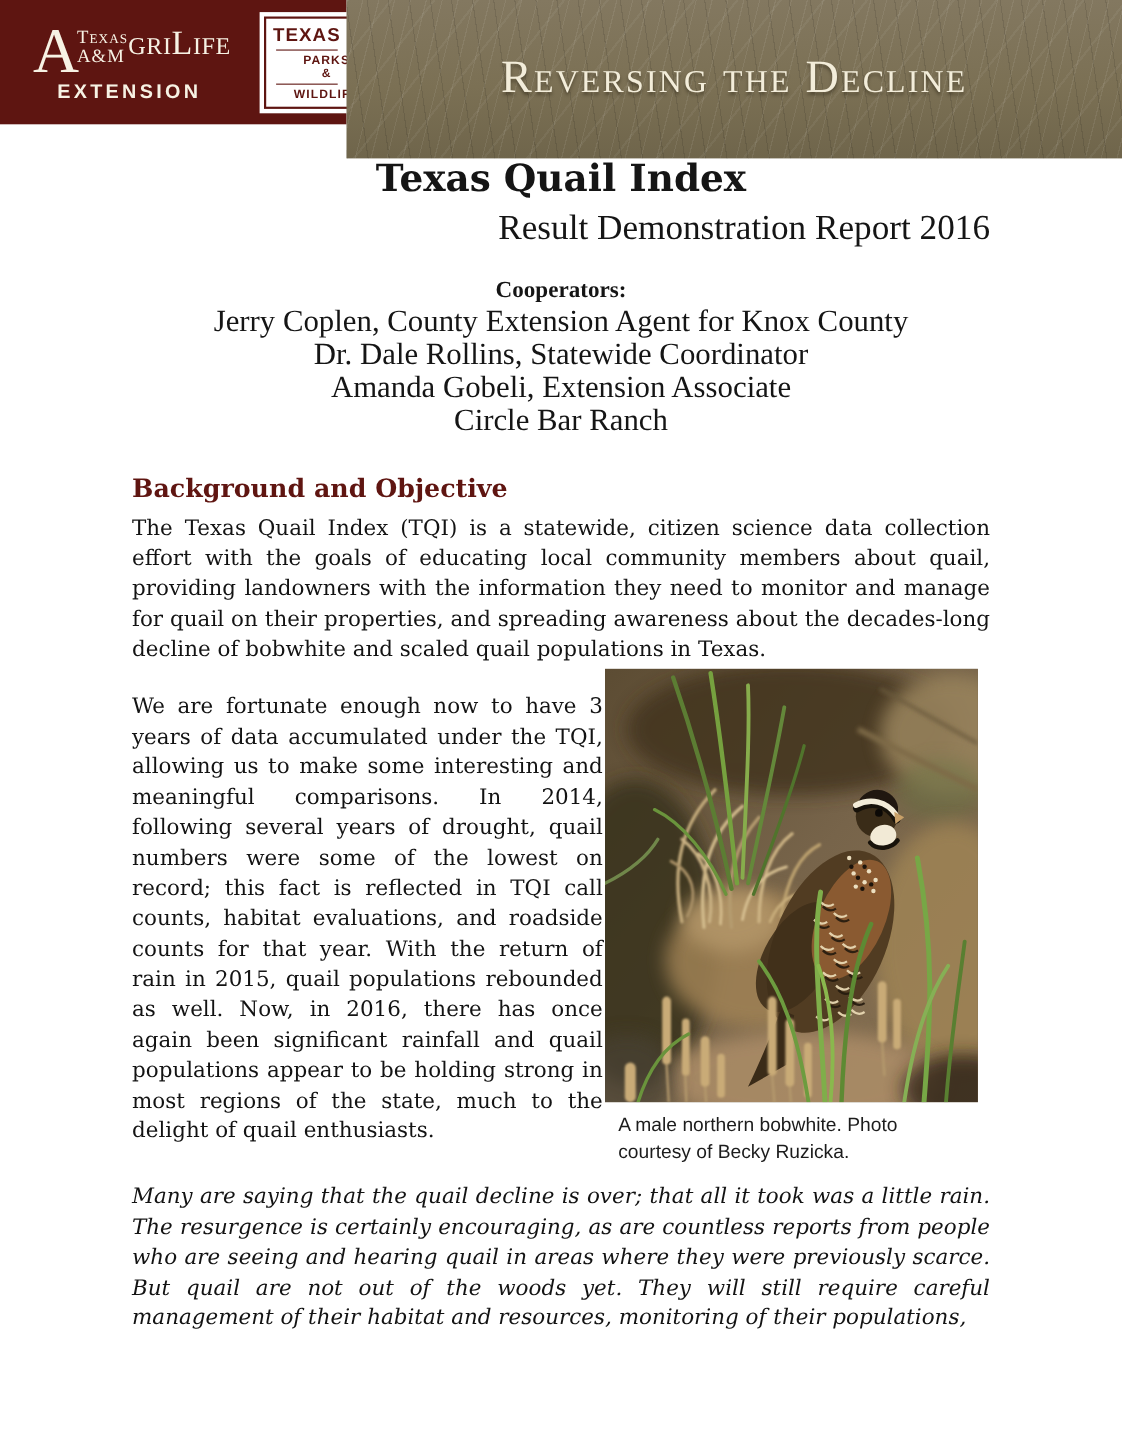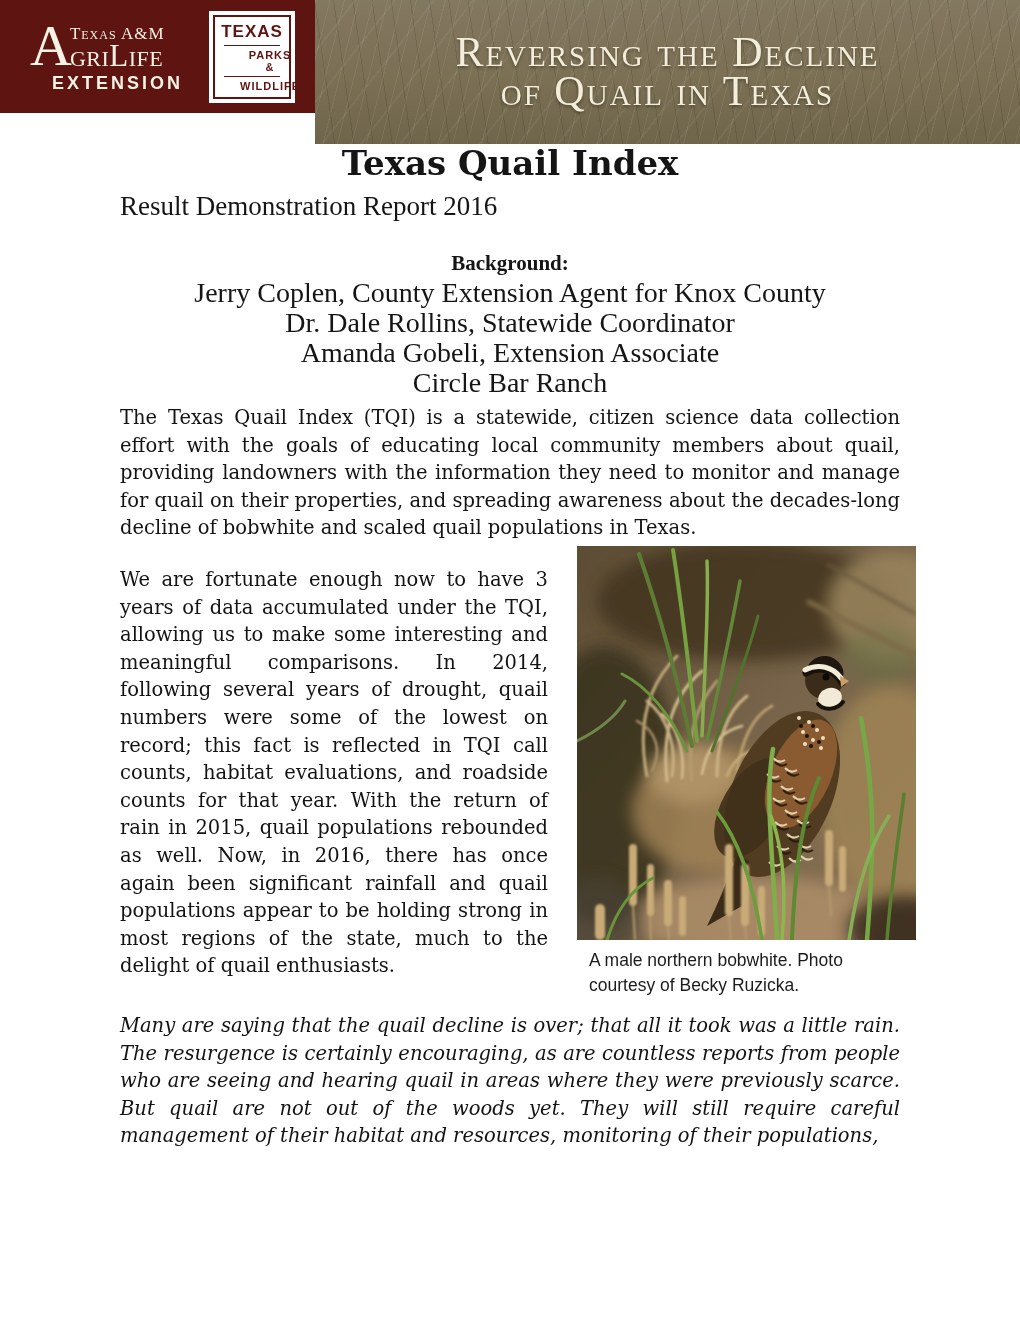--- a/index.html
+++ b/index.html
@@ -19,21 +19,21 @@
     background: #5e1511;
     display: flex; align-items: center;
     padding-left: 30px; gap: 26px;
   }
   .agrilife { color: #f7f2e4; line-height: 1; }
   .agrilife-top { display: flex; align-items: flex-start; }
   .big-a {
     font-family: "Liberation Serif", serif;
     font-size: 58px; line-height: 0.86; font-weight: 400;
   }
-  .agrilife-stack { display: flex; flex-direction: column; margin-left: -2px; padding-top: 4px; }
+  .agrilife-stack { display: flex; flex-direction: row; margin-left: -2px; padding-top: 4px; }
   .tam {
     font-family: "Liberation Serif", serif;
     font-variant: small-caps; font-size: 17px; letter-spacing: 1px; line-height: 1;
   }
   .grilife {
     font-family: "Liberation Serif", serif;
     font-variant: small-caps; font-size: 31px; letter-spacing: 0.5px; line-height: 0.92;
   }
   .extension {
     font-family: "Liberation Sans", sans-serif;
@@ -72,42 +72,42 @@
     text-align: center; white-space: nowrap;
   }
 
   
   .content { margin: 0 120px; width: 780px; }
   .doc-title {
     margin-top: 30px; text-align: center;
     font-size: 34px; font-weight: bold; line-height: 40px;
   }
   .doc-subtitle {
-    margin-top: 7px; text-align: left;
-    font-size: 27px; font-weight: normal; line-height: 32px;
+    margin-top: 7px; text-align: right;
+    font-size: 32px; font-weight: normal; line-height: 32px;
     font-family: "Liberation Serif", serif;
   }
   .cooperators { margin-top: 26px; text-align: center; font-family: "Liberation Serif", serif; }
   .coop-heading { font-size: 21px; font-weight: bold; line-height: 30px; }
   .coop-line { font-size: 28px; line-height: 30px; text-align: center; }
 
   
   .section-heading {
     margin-top: 32px;
     color: #5f1511; font-size: 23px; font-weight: bold; line-height: 30px;
   }
   .para {
     font-size: 19.5px; line-height: 27.6px;
     text-align: justify; color: #131313;
   }
   .para-first { margin-top: 6px; }
 
   .two-col { display: flex; margin-top: 4px; }
   .col-text { width: 428px; flex: none; padding-top: 20px; }
-  .col-photo { width: 345px; flex: none; margin-left: 29px; }
+  .col-photo { width: 345px; flex: none; margin-left: 2px; }
   .photo-frame { width: 339px; height: 394px; overflow: hidden; background: #6b5a40; }
   .photo-frame svg { display: block; }
   .photo-caption {
     margin-top: 8px; padding-left: 12px; width: 330px;
     font-family: "Liberation Sans", sans-serif;
     font-size: 17.5px; line-height: 25px; color: #1c1c1c;
     text-align: left;
   }
   .para-last { margin-top: 14px; font-style: italic; }
 </style>
@@ -131,37 +131,37 @@
         <span class="tpwd-texas">TEXAS</span>
         <span class="tpwd-rule"></span>
         <span class="tpwd-small">PARKS &amp;</span>
         <span class="tpwd-rule"></span>
         <span class="tpwd-small">WILDLIFE</span>
       </div>
     </div>
   </div>
   <div class="banner-right">
     <div class="banner-title">Reversing the Decline</div>
-    <div class="banner-title">of Quail in Texas</div>
   </div>
 </div>
 
 <div class="content">
 
   <div class="doc-title">Texas Quail Index</div>
   <div class="doc-subtitle">Result Demonstration Report 2016</div>
 
   <div class="cooperators">
-    <div class="coop-heading">Background:</div>
+    <div class="coop-heading">Cooperators:</div>
     <div class="coop-line">Jerry Coplen, County Extension Agent for Knox County</div>
     <div class="coop-line">Dr. Dale Rollins, Statewide Coordinator</div>
     <div class="coop-line">Amanda Gobeli, Extension Associate</div>
     <div class="coop-line">Circle Bar Ranch</div>
   </div>
 
+  <div class="section-heading">Background and Objective</div>
 
   <div class="para para-first">The Texas Quail Index (TQI) is a statewide, citizen science data collection effort with the goals of educating local community members about quail, providing landowners with the information they need to monitor and manage for quail on their properties, and spreading awareness about the decades-long decline of bobwhite and scaled quail populations in Texas.</div>
 
   <div class="two-col">
     <div class="col-text para">We are fortunate enough now to have 3 years of data accumulated under the TQI, allowing us to make some interesting and meaningful comparisons. In 2014, following several years of drought, quail numbers were some of the lowest on record; this fact is reflected in TQI call counts, habitat evaluations, and roadside counts for that year. With the return of rain in 2015, quail populations rebounded as well. Now, in 2016, there has once again been significant rainfall and quail populations appear to be holding strong in most regions of the state, much to the delight of quail enthusiasts.</div>
     <div class="col-photo">
       <div class="photo-frame">
 
         <svg width="339" height="394" viewBox="0 0 339 394" xmlns="http://www.w3.org/2000/svg">
           <defs>

